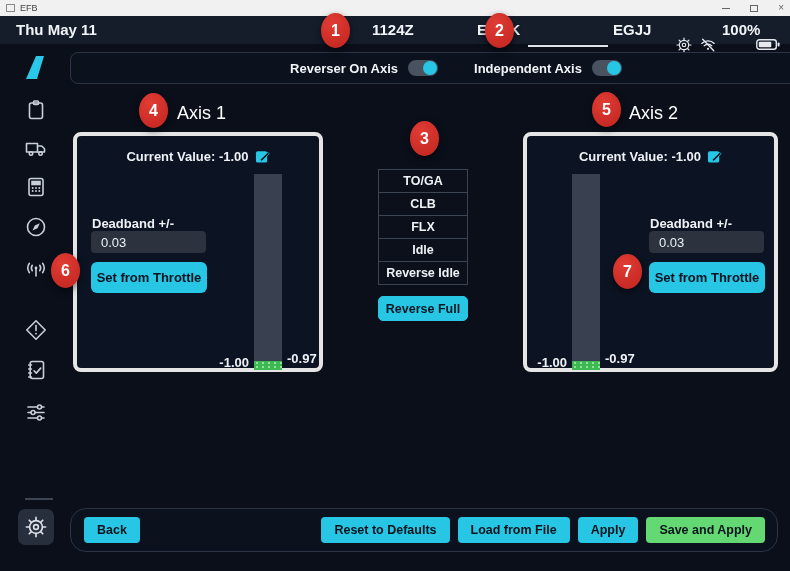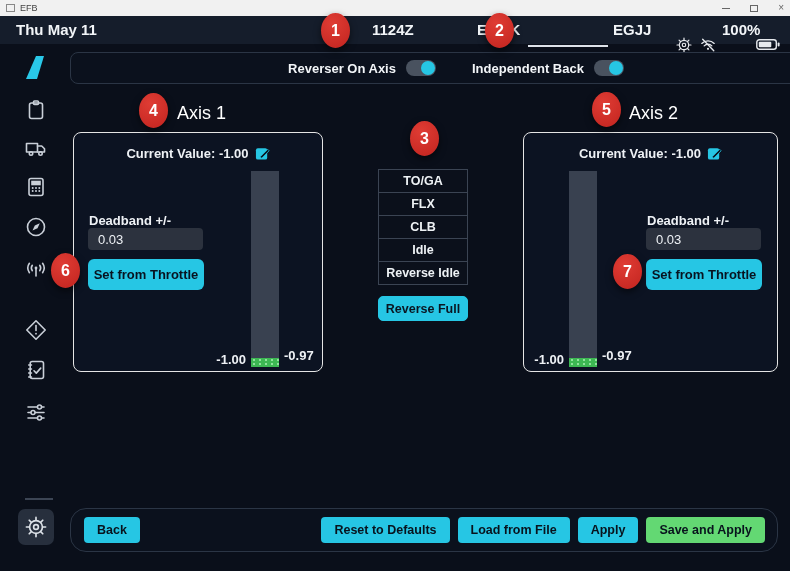--- a/index.html
+++ b/index.html
@@ -48,21 +48,21 @@
   .tog-label { color:#f2f5f8; font-size:13px; font-weight:bold; }
   .toggle { position:relative; width:30px; height:16px; border-radius:9px; background:#49525f; margin-right:26px; }
   .toggle:last-child { margin-right:0; }
   .toggle .knob { position:absolute; right:1px; top:1px; width:14px; height:14px;
                   border-radius:50%; background:#26c6e4; }
 
   
   .axis-title { position:absolute; color:#fff; font-size:18px; }
   .axis1-title { left:177px; top:103px; }
   .axis2-title { left:629px; top:103px; }
-  .panel { position:absolute; top:132px; height:240px; border:1px solid #e5e5e5;
+  .panel { position:absolute; top:132px; height:240px; border:4px solid #e5e5e5;
            border-radius:8px; background:#0c1322; }
   .panel1 { left:73px; width:250px; }
   .panel2 { left:523px; width:255px; }
   .cv-row { position:absolute; left:0; top:13px; width:100%; display:flex; align-items:center;
             justify-content:center; gap:6px; color:#eef1f5; font-size:13px; font-weight:bold; }
   .edit-icon { width:15px; height:15px; }
   .vbar { position:absolute; top:38px; width:28px; height:196px; background:#394150; }
   .panel1 .vbar { left:177px; } .panel2 .vbar { left:45px; }
   .vbar .fill { position:absolute; left:0; bottom:0; width:100%; height:9px; background:#3db853;
                 background-image:radial-gradient(#8fe39b 1px, transparent 1.2px); background-size:6px 4px; }
@@ -226,21 +226,21 @@
         <circle cx="12" cy="12" r="2.6"></circle>
       <path d="M19.5 12h3M17.3 17.3l2.1 2.1M12 19.5v3M6.7 17.3l-2.1 2.1M4.5 12h-3M6.7 6.7L4.6 4.6M12 4.5v-3M17.3 6.7l2.1-2.1"></path>
     </svg>
   </div>
 
   <div class="toolbar">
     <span class="tog-label">Reverser On Axis</span>
     <div class="toggle">
         <div class="knob"></div>
       </div>
-    <span class="tog-label">Independent Back</span>
+    <span class="tog-label">Independent Axis</span>
     <div class="toggle">
         <div class="knob"></div>
       </div>
   </div>
 
   <div class="axis-title axis1-title">Axis 1</div>
   <div class="axis-title axis2-title">Axis 2</div>
 
   <div class="panel panel1">
     <div class="cv-row">
@@ -273,22 +273,22 @@
     </div>
     <span class="bar-lbl min-lbl">-1.00</span>
     <span class="bar-lbl val-lbl">-0.97</span>
     <div class="db-label">Deadband +/-</div>
     <input class="db-input" value="0.03" style="">
     <button class="set-btn">Set from Throttle</button>
   </div>
 
   <div class="detents">
     <div class="detent">TO/GA</div>
+    <div class="detent">CLB</div>
     <div class="detent">FLX</div>
-    <div class="detent">CLB</div>
     <div class="detent">Idle</div>
     <div class="detent">Reverse Idle</div>
     <div class="detent selected">Reverse Full</div>
   </div>
 
   <div class="footer">
     <button class="btn back">Back</button>
     <div class="right-group">
       <button class="btn">Reset to Defaults</button>
       <button class="btn">Load from File</button>

